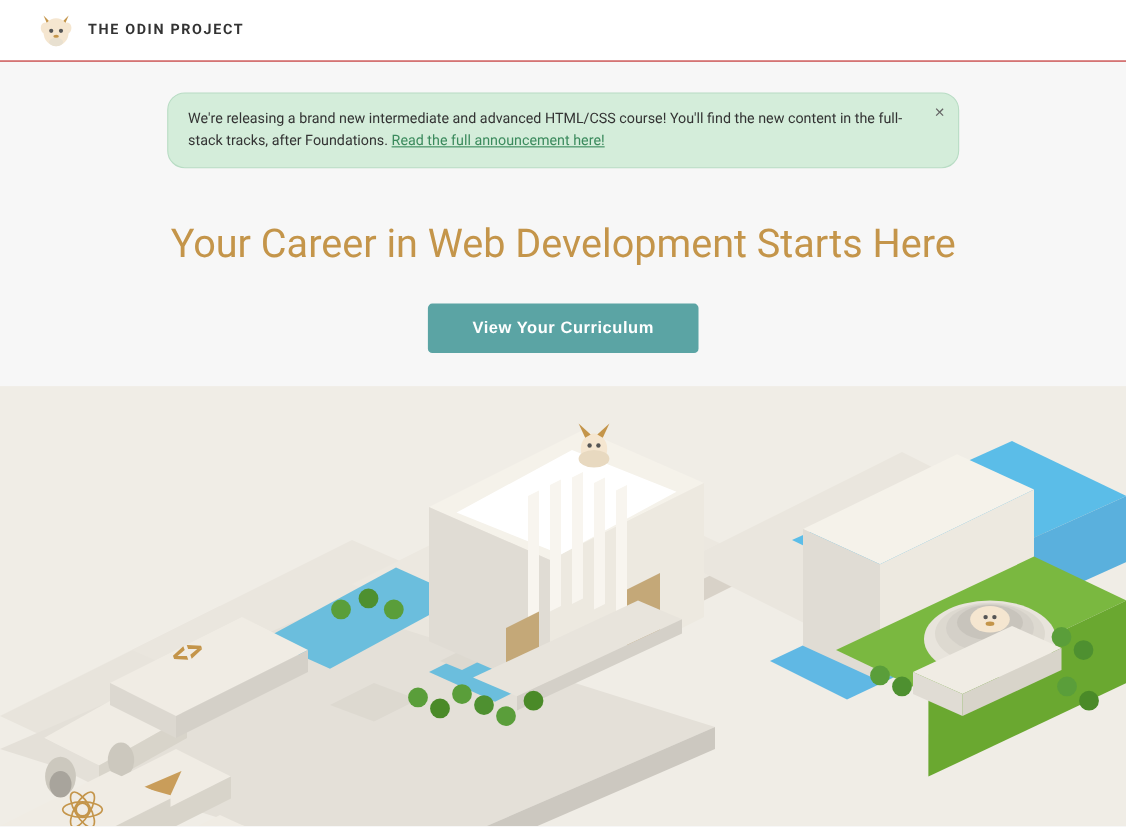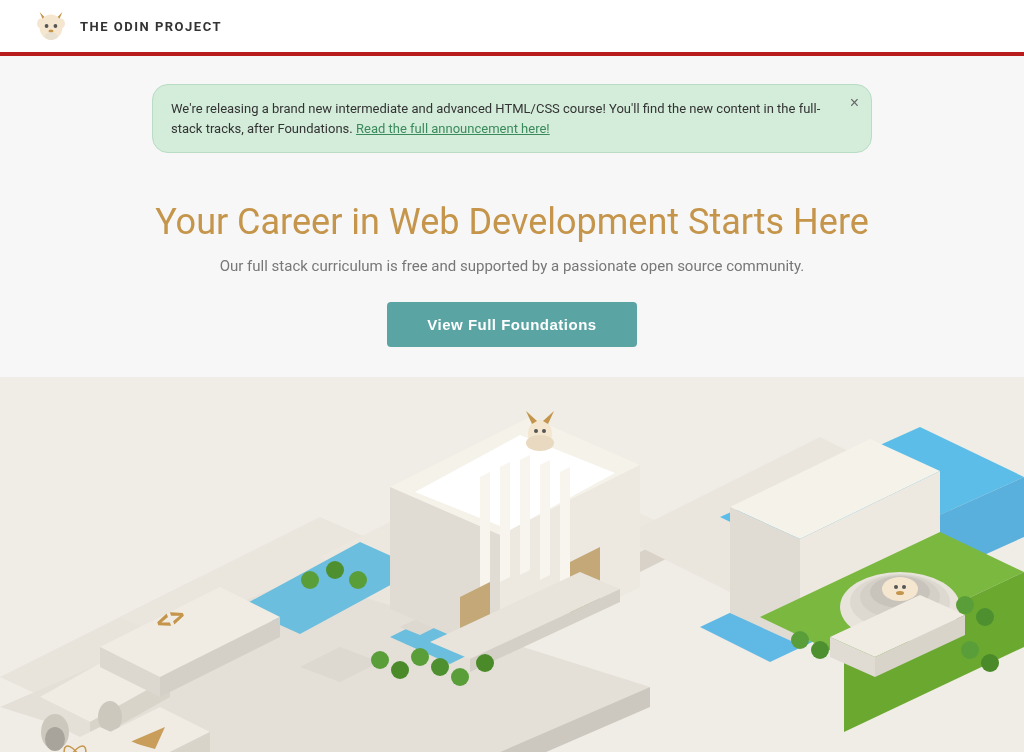--- a/index.html
+++ b/index.html
@@ -6,21 +6,21 @@
     body {
       font-family: -apple-system, BlinkMacSystemFont, 'Segoe UI', Roboto, sans-serif;
       background: #f7f7f7;
       min-height: 752px;
       overflow-x: hidden;
     }
 
     
     .navbar {
       background: #fff;
-      border-bottom: 4px solid #b91c1c;
+      border-bottom: 1px solid #b91c1c;
       display: flex;
       align-items: center;
       justify-content: space-between;
       padding: 0 32px;
       height: 56px;
       position: relative;
       z-index: 10;
     }
     .navbar-brand {
       display: flex;
@@ -170,23 +170,22 @@
 </nav>
 
 <div class="announcement-banner">
   <span>We're releasing a brand new intermediate and advanced HTML/CSS course! You'll find the new content in the full-stack tracks, after Foundations.</span>
   <a href="#">Read the full announcement here!</a>
   <button class="banner-close">×</button>
 </div>
 
 <section class="hero">
   <h1 class="hero-title">Your Career in Web Development Starts Here</h1>
-  <p class="hero-subtitle">Our full stack curriculum is free and supported by a passionate open source community.</p>
   <br>
-  <button class="hero-cta-btn">View Full Foundations</button>
+  <button class="hero-cta-btn">View Your Curriculum</button>
 </section>
 
 <div class="illustration-container">
   <svg class="iso-svg" viewBox="0 0 1024 400" xmlns="http://www.w3.org/2000/svg">
 
     <rect x="0" y="0" width="1024" height="400" fill="#f0ede6"></rect>
 
     <polygon points="0,300 200,200 350,270 150,370" fill="#e8e4dc"></polygon>
     <polygon points="150,370 350,270 350,280 150,380" fill="#d4cfc5"></polygon>
 

